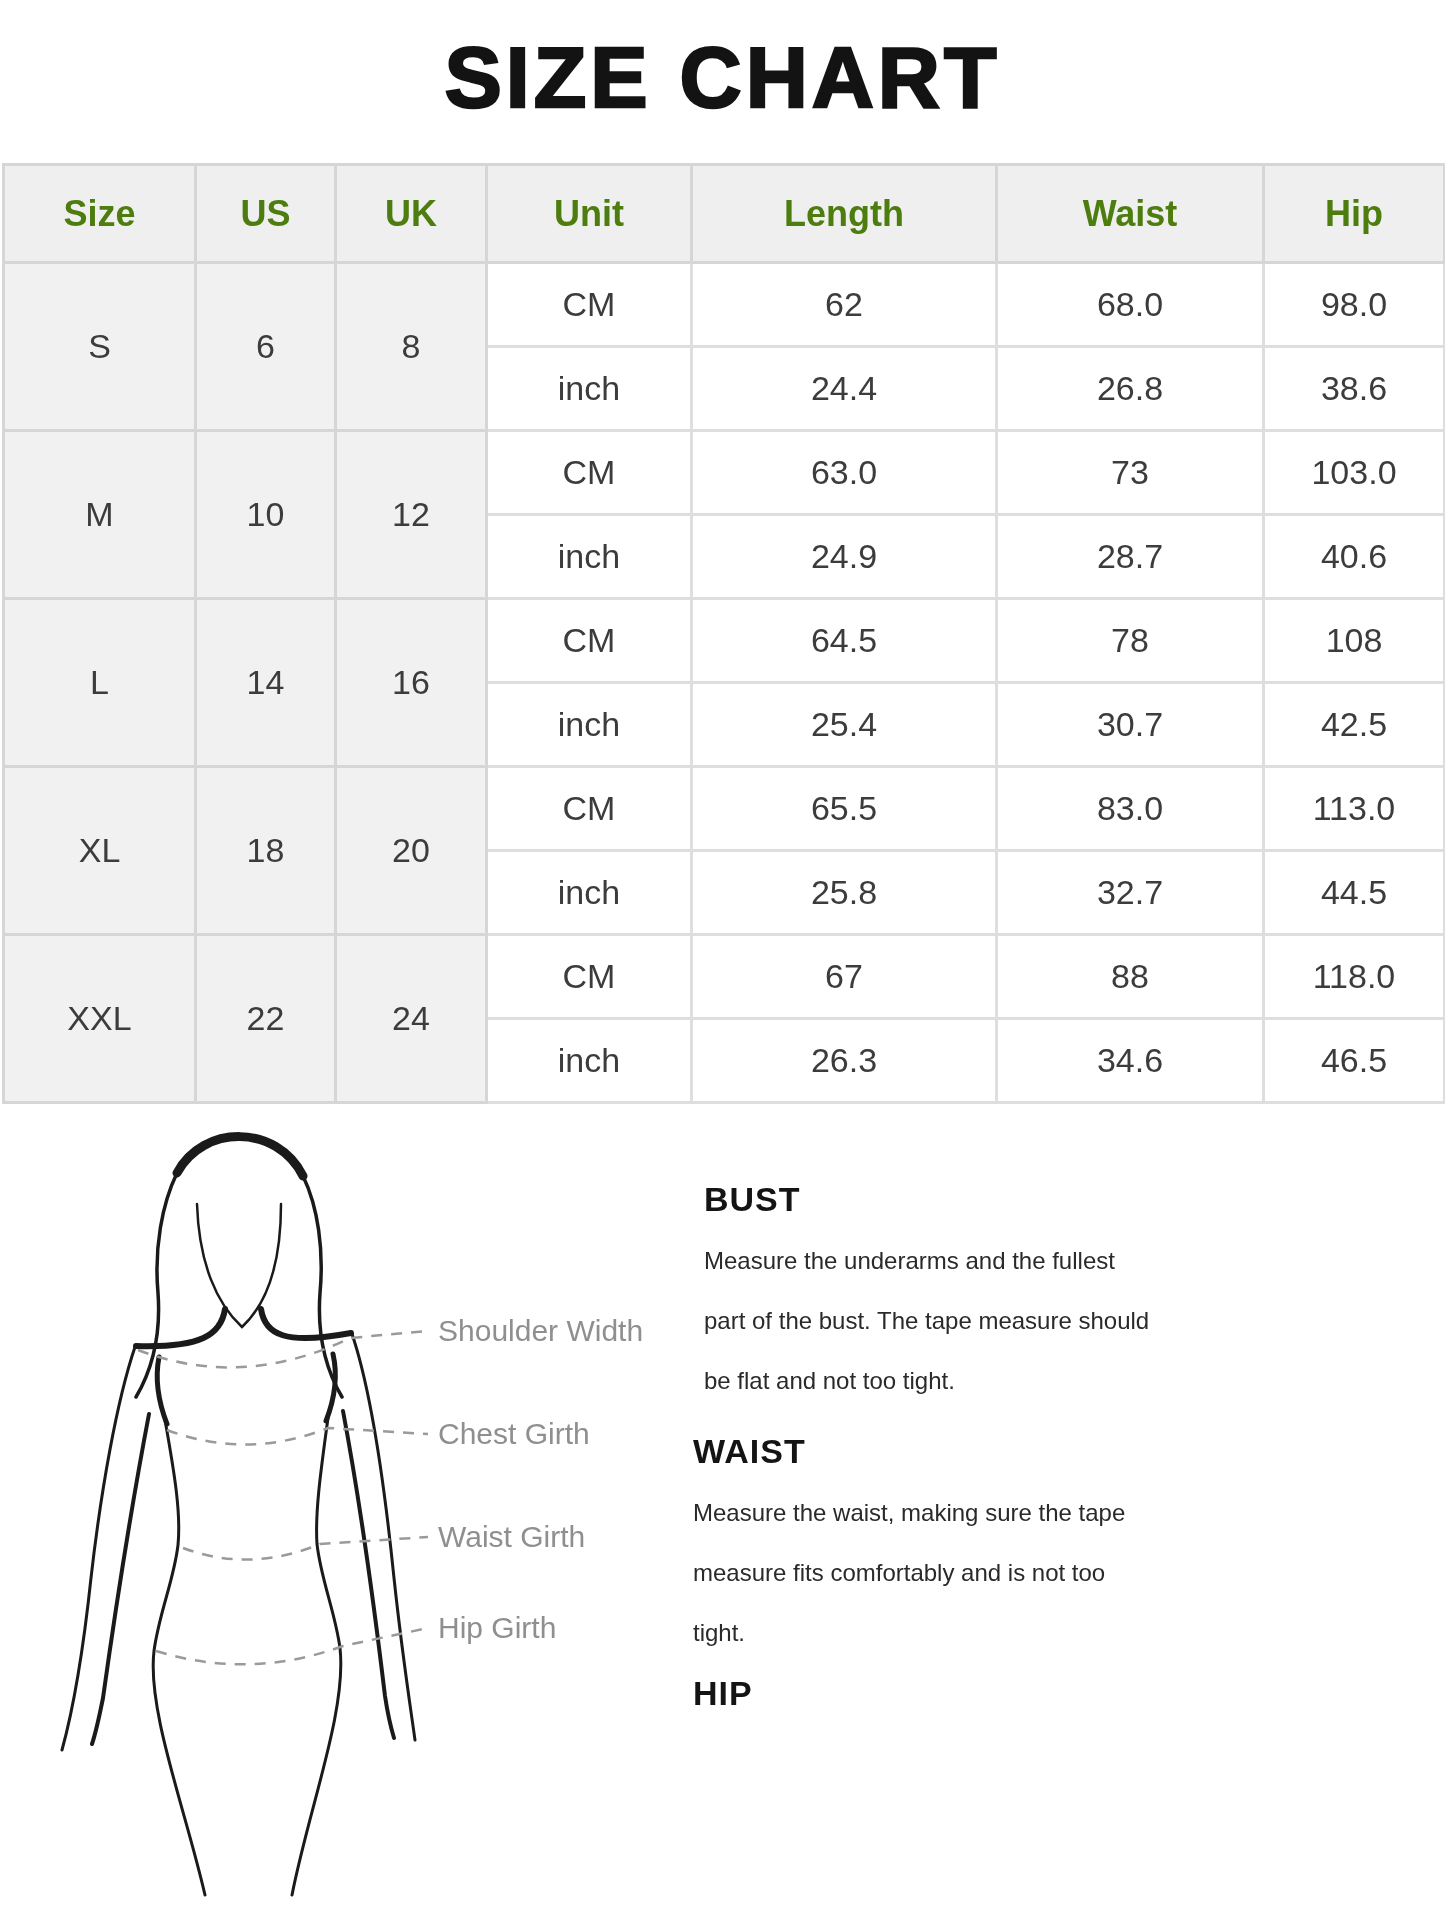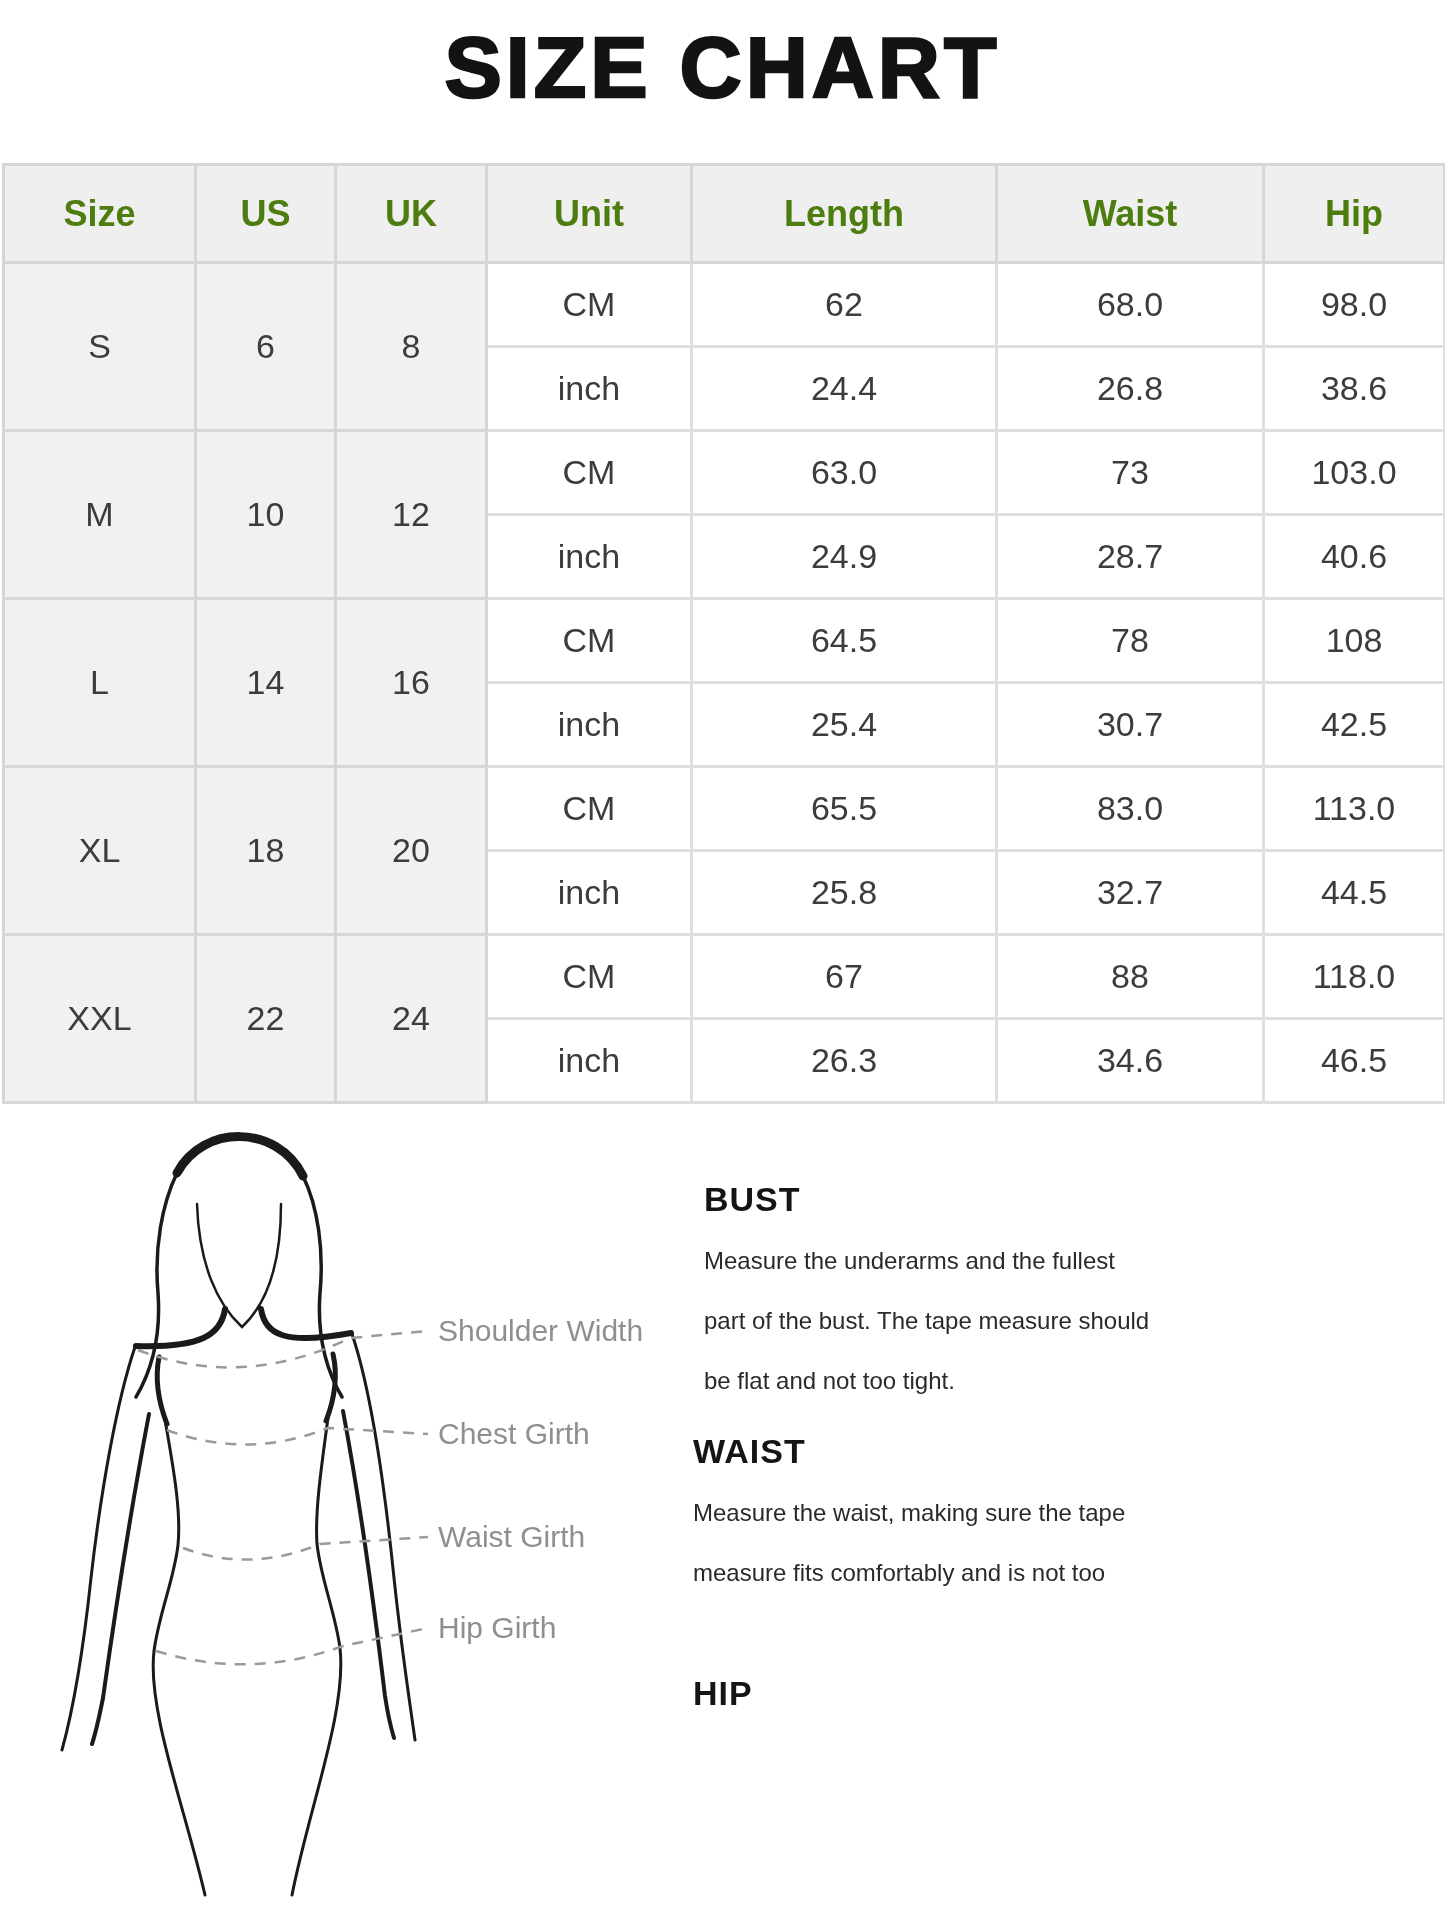--- a/index.html
+++ b/index.html
@@ -1,18 +1,18 @@
 <!DOCTYPE html>
 <html><head>
 <meta charset="utf-8">
 <style>
   html,body{margin:0;padding:0;background:#ffffff;}
   body{width:1445px;height:1927px;position:relative;font-family:"Liberation Sans",sans-serif;overflow:hidden;}
   .page-title{
-    position:absolute;top:24px;left:0;width:1445px;margin:0;
+    position:absolute;top:34px;left:0;width:1445px;margin:0;
     text-align:center;font-size:86px;line-height:1.0;font-weight:900;
     color:#131313;letter-spacing:4px;-webkit-text-stroke:2.5px #131313;
   }
   table.size-table{
     position:absolute;top:163px;left:2px;width:1441px;
     border-collapse:collapse;table-layout:fixed;background:#fff;
   }
   .size-table th{
     height:95px;background:#efefef;border:3px solid #d6d6d6;
     font-size:36px;font-weight:bold;color:#4d7c0f;text-align:center;padding:0;
@@ -187,18 +187,19 @@
     <div class="inst-line">part of the bust. The tape measure should</div>
     <div class="inst-line">be flat and not too tight.</div>
   </div>
 </div>
 
 <div class="inst-block" id="b-waist">
   <h2 class="inst-heading">WAIST</h2>
   <div class="inst-lines">
     <div class="inst-line">Measure the waist, making sure the tape</div>
     <div class="inst-line">measure fits comfortably and is not too</div>
+    <div class="inst-line">tight.</div>
   </div>
 </div>
 
 <div class="inst-block" id="b-hip">
   <h2 class="inst-heading">HIP</h2>
 </div>
 
 </body></html>

